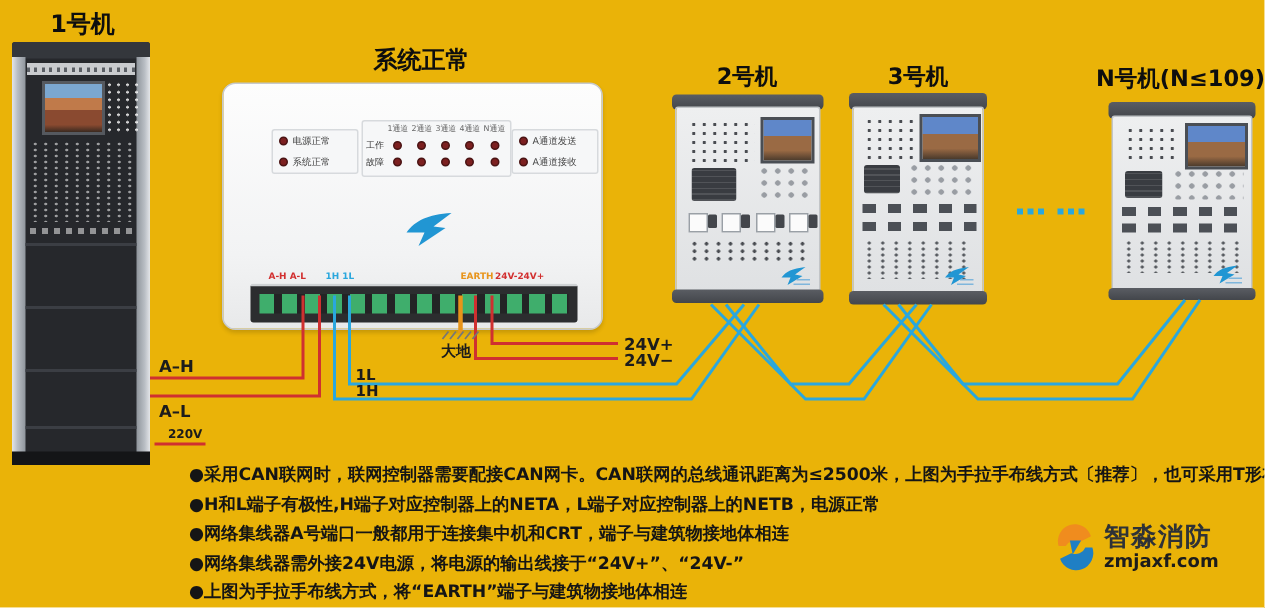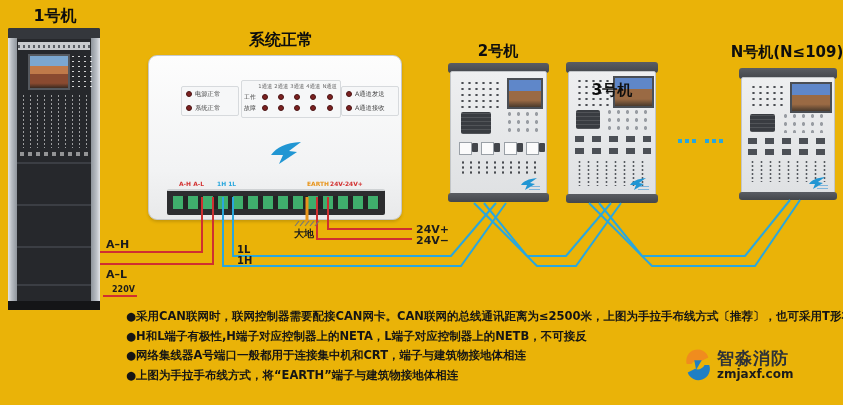--- a/index.html
+++ b/index.html
@@ -65,37 +65,37 @@
 
   .dots6{position:absolute;left:678px;top:139px;z-index:3;display:flex;gap:3px;}
   .dots6 i{width:4px;height:4px;background:#2aa7dd;}
   .dots6 i.gap{background:transparent;width:3px;}
 
   
   .notes{position:absolute;left:126px;top:307px;width:712px;z-index:4;}
   .note{font-size:11.5px;font-weight:600;color:#151515;line-height:19.5px;white-space:nowrap;}
 
   
-  .brand{position:absolute;left:683px;top:349px;z-index:5;display:flex;align-items:flex-start;gap:4px;}
+  .brand{position:absolute;left:702px;top:349px;z-index:5;display:flex;align-items:flex-start;gap:4px;}
   .brand-txt{display:flex;flex-direction:column;}
   .brand-name{font-size:17px;font-weight:bold;color:#2e3237;line-height:18px;letter-spacing:1px;}
   .brand-site{font-size:12px;font-weight:bold;color:#1c1c1c;line-height:14px;}
 
   svg.wires{position:absolute;left:0;top:0;z-index:3;pointer-events:none;}
   text.wl{font-weight:600;fill:#1c1c1c;}
 </style>
 </head>
 <body>
 
 <div class="stage">
 
   <div class="title" style="left:20px;top:6px;width:70px;font-size:16px;">1号机</div>
   <div class="title" style="left:226px;top:30px;width:110px;font-size:16px;">系统正常</div>
   <div class="title" style="left:463px;top:42px;width:70px;font-size:15px;">2号机</div>
-  <div class="title" style="left:577px;top:42px;width:70px;font-size:15px;margin-top:39px;">3号机</div>
+  <div class="title" style="left:577px;top:42px;width:70px;font-size:15px;">3号机</div>
   <div class="title" style="left:722px;top:43px;width:130px;font-size:15px;">N号机(N≤109)</div>
 
   <div class="cabinet">
     <div class="cab-cap-top"></div>
     <div class="cab-rail" style="left:0;"></div>
     <div class="cab-rail right"></div>
     <div class="cab-header"></div>
     <div class="cab-screen"></div>
     <div class="cab-btns"></div>
     <div class="cab-zones"></div>
@@ -266,22 +266,23 @@
     <text class="wl" x="112" y="292" font-size="8">220V</text>
     <text class="wl" x="237" y="253" font-size="10">1L</text>
     <text class="wl" x="237" y="264" font-size="10">1H</text>
     <text class="wl" x="294" y="237" font-size="10">大地</text>
     <text class="wl" x="416" y="233" font-size="11">24V+</text>
     <text class="wl" x="416" y="244" font-size="11">24V−</text>
   </svg>
 
   <div class="notes">
     <div class="note">●采用CAN联网时，联网控制器需要配接CAN网卡。CAN联网的总线通讯距离为≤2500米，上图为手拉手布线方式〔推荐〕，也可采用T形布线</div>
-    <div class="note">●H和L端子有极性,H端子对应控制器上的NETA，L端子对应控制器上的NETB，不可接反</div>
+    <div class="note">●H和L端子有极性,H端子对应控制器上的NETA，L端子对应控制器上的NETB，电源正常</div>
     <div class="note">●网络集线器A号端口一般都用于连接集中机和CRT，端子与建筑物接地体相连</div>
+    <div class="note">●网络集线器需外接24V电源，将电源的输出线接于“24V+”、“24V-”</div>
     <div class="note">●上图为手拉手布线方式，将“EARTH”端子与建筑物接地体相连</div>
   </div>
 
   <div class="brand">
     <svg width="30" height="32" viewBox="0 0 32 32">
       <path d="M4,15 A12,12 0 0 1 27,8 L19,12 A7.5,7.5 0 0 0 9,15 Z" fill="#f08c1e"></path>
       <path d="M28,16 A12,12 0 0 1 5,24 L13,20 A7.5,7.5 0 0 0 23,16 Z" fill="#1f7fc4"></path>
       <path d="M12,11 L20,11 L14,21 Z" fill="#1f7fc4"></path>
     </svg>
     <div class="brand-txt">

